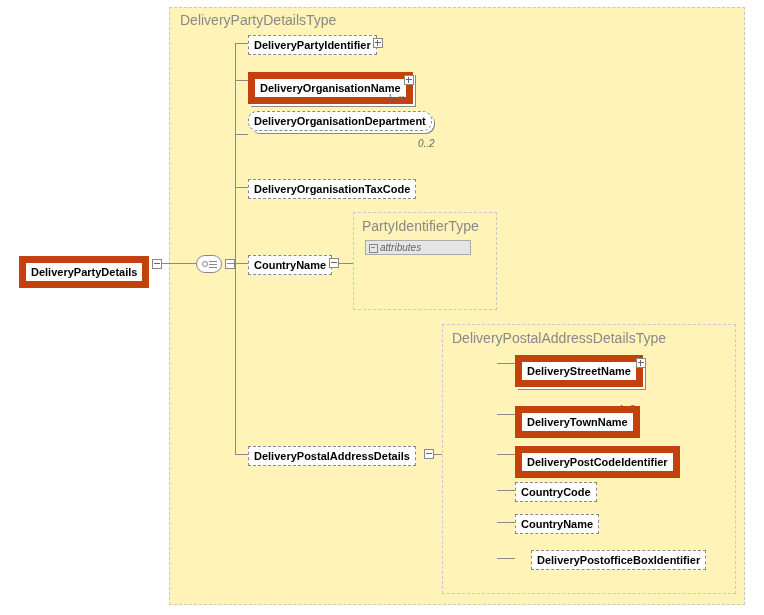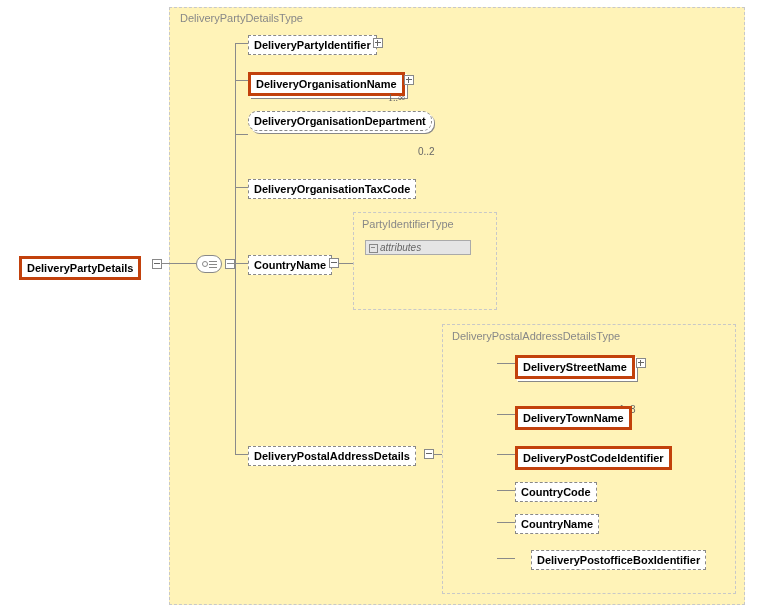--- a/index.html
+++ b/index.html
@@ -13,32 +13,32 @@
     overflow: hidden;
   }
   .node {
     position: absolute;
     background: #fff;
     padding: 3px 5px;
     white-space: nowrap;
     font-weight: bold;
     color: #000;
   }
-  .node.solid { border: 3px solid #c2410c; }
+  .node.solid { border: 7px solid #c2410c; }
   .node.dashed { border: 1px dashed #888; }
   .group {
     position: absolute;
     border: 1.5px dashed #c8c8c8;
     background: rgba(0,0,0,0);
   }
   .group-label {
     position: absolute;
     font-weight: normal;
     color: #888;
-    font-size: 11px;
+    font-size: 14px;
   }
   .cardinality {
     position: absolute;
     font-size: 10px;
     color: #666;
   }
   .mainbg {
     position: absolute;
     background: #fff3b8;
   }
@@ -157,21 +157,21 @@
 <div class="node solid" style="left:248px; top:72px; box-shadow:2px 2px 0 #fff, 3px 3px 0 #888;">
   <span>DeliveryOrganisationName</span>
 </div>
 <div class="expander plus" style="left:404px; top:75px;"></div>
 <div class="cardinality" style="left:388px; top:92px;"><span class="infsym">1..∞</span></div>
 
 <div class="connector" style="left:235px; top:134px; width:13px; height:1px;"></div>
 <div class="node dashed" style="left:248px; top:111px; box-shadow:2px 2px 0 #fff, 3px 3px 0 #888;border-radius:9px;">
   <span>DeliveryOrganisationDepartment</span>
 </div>
-<div class="cardinality" style="left:418px; top:146px;">0..2</div>
+<div class="cardinality" style="left:418px; top:138px;font-style:italic;">0..2</div>
 
 <div class="connector" style="left:235px; top:187px; width:13px; height:1px;"></div>
 <div class="node dashed" style="left:248px; top:179px;">
   <span>DeliveryOrganisationTaxCode</span>
 </div>
 
 <div class="connector" style="left:235px; top:263px; width:13px; height:1px;"></div>
 <div class="node dashed" style="left:248px; top:255px;">
   <span>CountryName</span>
 </div>

